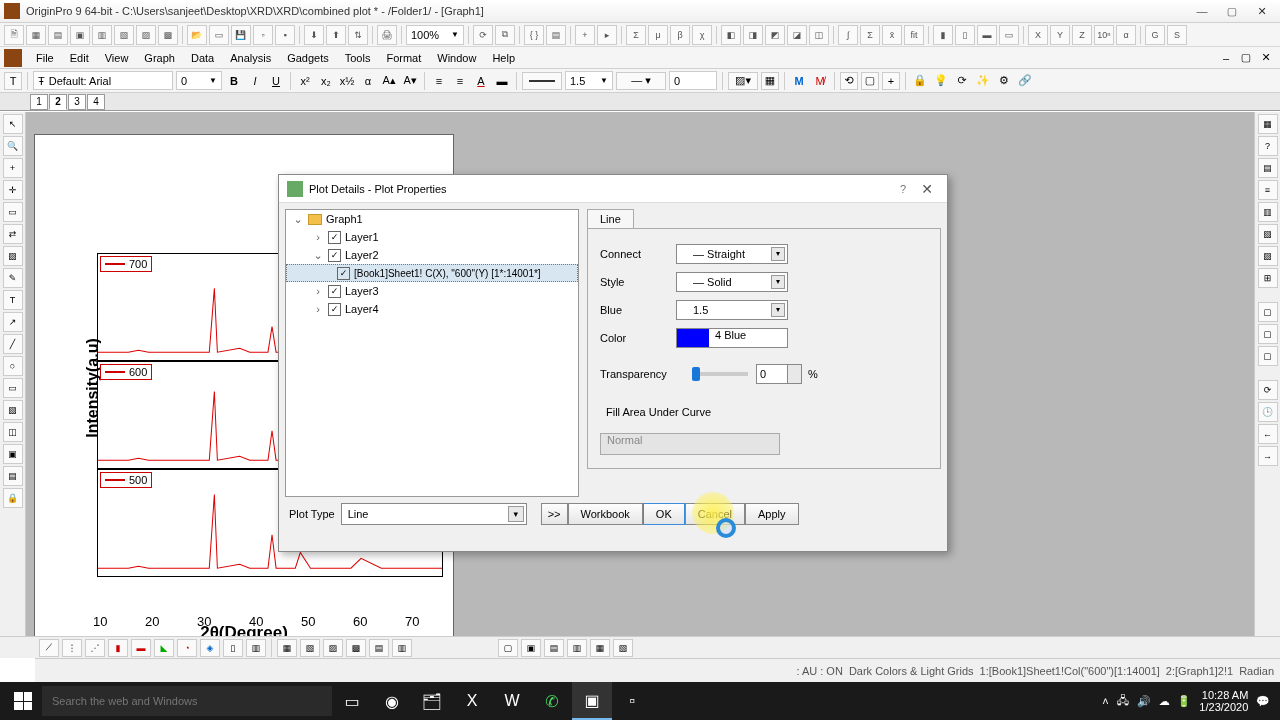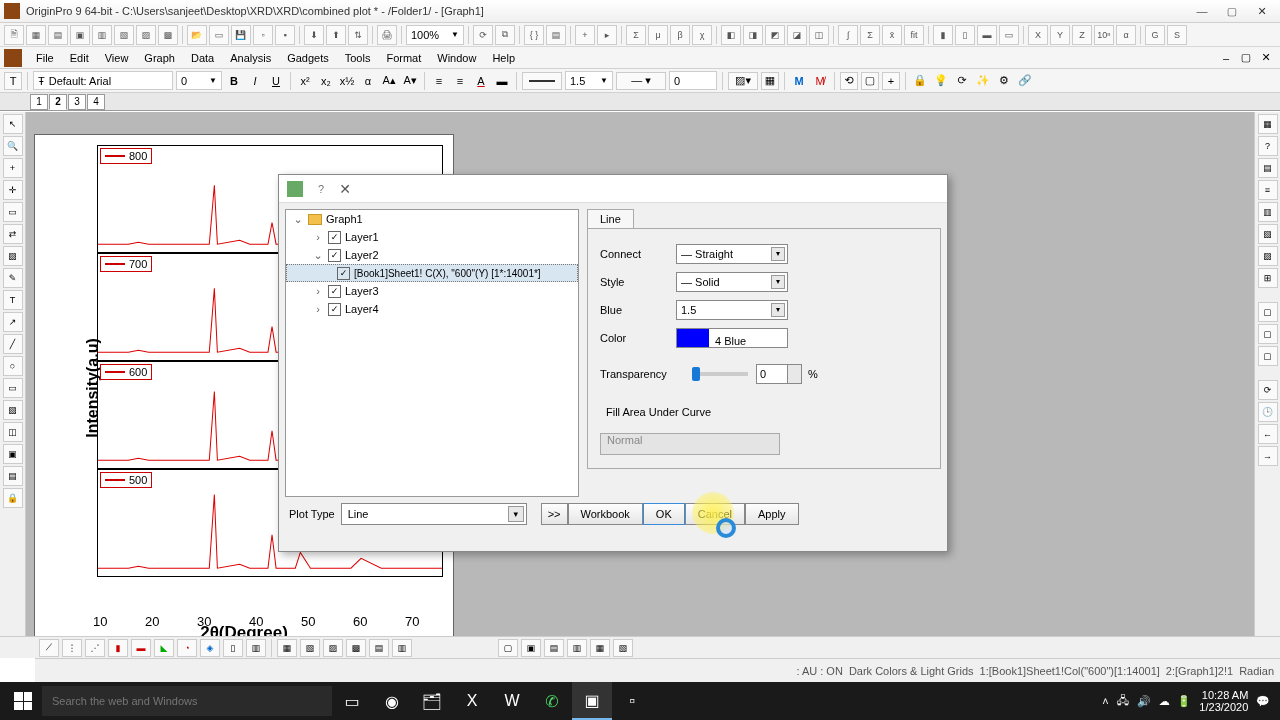--- a/index.html
+++ b/index.html
@@ -68,23 +68,23 @@
 .tree-item { display:flex; align-items:center; height:18px; padding-left:4px; }
 .tree-item .exp { width:12px; text-align:center; color:#666; }
 .tree-item .chk { width:13px; height:13px; border:1px solid #666; margin:0 4px; display:flex; align-items:center; justify-content:center; font-size:9px; }
 .tree-item.sel { background:#d8e6f2; border:1px dotted #777; }
 .right-pane { flex:1; }
 .tab-header { display:flex; border-bottom:1px solid #aaa; }
 .tab { padding:3px 12px; border:1px solid #aaa; border-bottom:none; background:#f7f7f7; }
 .prop-area { border:1px solid #aaa; border-top:none; height:240px; padding:12px; }
 .prop-row { display:flex; align-items:center; height:26px; margin-bottom:2px; }
 .prop-row .lbl { width:76px; }
-.sel-box { width:112px; height:20px; border:1px solid #888; background:#fff; display:flex; align-items:center; padding:0 4px; position:relative; }
+.sel-box { width:112px; height:20px; border:1px solid #888; background:#fff; display:flex; align-items:center; padding:0 16px; position:relative; }
 .sel-box .arr { position:absolute; right:2px; top:2px; width:14px; height:14px; background:#e8e8e8; border:1px solid #999; text-align:center; font-size:8px; line-height:12px; }
-.color-box { width:112px; height:20px; border:1px solid #888; background:#fff; display:flex; align-items:flex-end; }
+.color-box { width:112px; height:20px; border:1px solid #888; background:#fff; display:flex; align-items:flex-start; }
 .color-box .sw { width:32px; height:18px; background:#00f; margin-right:6px; }
 .slider-track { width:56px; height:4px; background:#ccc; position:relative; margin:0 8px; }
 .slider-thumb { position:absolute; top:-5px; left:0; width:8px; height:14px; background:#1878d8; border-radius:2px; }
 .spin { width:32px; height:20px; border:1px solid #888; background:#fff; padding:0 3px; display:flex; align-items:center; }
 .spin-btns { width:14px; height:20px; border:1px solid #888; border-left:none; background:#e8e8e8; }
 .fill-combo { width:180px; height:22px; border:1px solid #aaa; background:#e4e4e4; color:#888; padding:0 6px; display:flex; margin-top:8px; }
 
 .dlg-foot { display:flex; align-items:center; padding:0 10px; }
 .plot-type-lbl { margin-right:6px; }
 .plot-type-sel { width:186px; height:22px; border:1px solid #888; background:#fff; padding:0 6px; display:flex; align-items:center; position:relative; }
@@ -331,29 +331,20 @@
   <div class="vbtn">🕒</div>
   <div class="vbtn">←</div>
   <div class="vbtn">→</div>
 </div>
 
 <div class="workspace">
   <div class="graph-window">
     <div class="graph-inner">
       <div class="ylabel">Intensity(a.u)</div>
 
-      <div class="panel" style="top:10px; height:108px;">
-        <div class="legend">
-              <span class="line"></span>
-              <span>800</span>
-            </div>
-        <svg width="100%" height="100%" viewBox="0 0 340 108" preserveAspectRatio="none">
-              <polyline points="0,100 30,100 40,98 50,100 70,100 90,100 110,100 115,40 118,100 140,96 150,100 168,100 172,78 176,100 195,100 200,88 210,100 250,100 260,94 280,100 320,100 340,100" fill="none" stroke="#d00" stroke-width="1"></polyline>
-            </svg>
-      </div>
       <div class="panel" style="top:118px; height:108px;">
         <div class="legend">
               <span class="line"></span>
               <span>700</span>
             </div>
         <svg width="100%" height="100%" viewBox="0 0 340 108" preserveAspectRatio="none">
               <polyline points="0,100 30,100 40,98 50,100 70,100 90,100 110,100 115,35 118,100 140,96 150,100 168,100 172,74 176,100 195,100 200,88 210,100 250,100 260,94 280,100 320,100 340,100" fill="none" stroke="#d00" stroke-width="1"></polyline>
             </svg>
       </div>
       <div class="panel" style="top:226px; height:108px;">
@@ -383,20 +374,21 @@
       <div class="xtick" style="left:318px;">60</div>
       <div class="xtick" style="left:370px;">70</div>
       <div class="xlabel">2θ(Degree)</div>
     </div>
   </div>
 </div>
 
 <div class="dialog">
   <div class="dlg-title">
     <div class="icon"></div>
+    <div class="txt">Plot Details - Plot Properties</div>
     <div class="q">?</div>
     <div class="x">✕</div>
   </div>
   <div class="dlg-body">
     <div class="tree-pane">
       <div class="tree-item" style="padding-left:6px;">
         <span class="exp">⌄</span>
         <span class="folder-ic"></span>
         <span>Graph1</span>
       </div>

